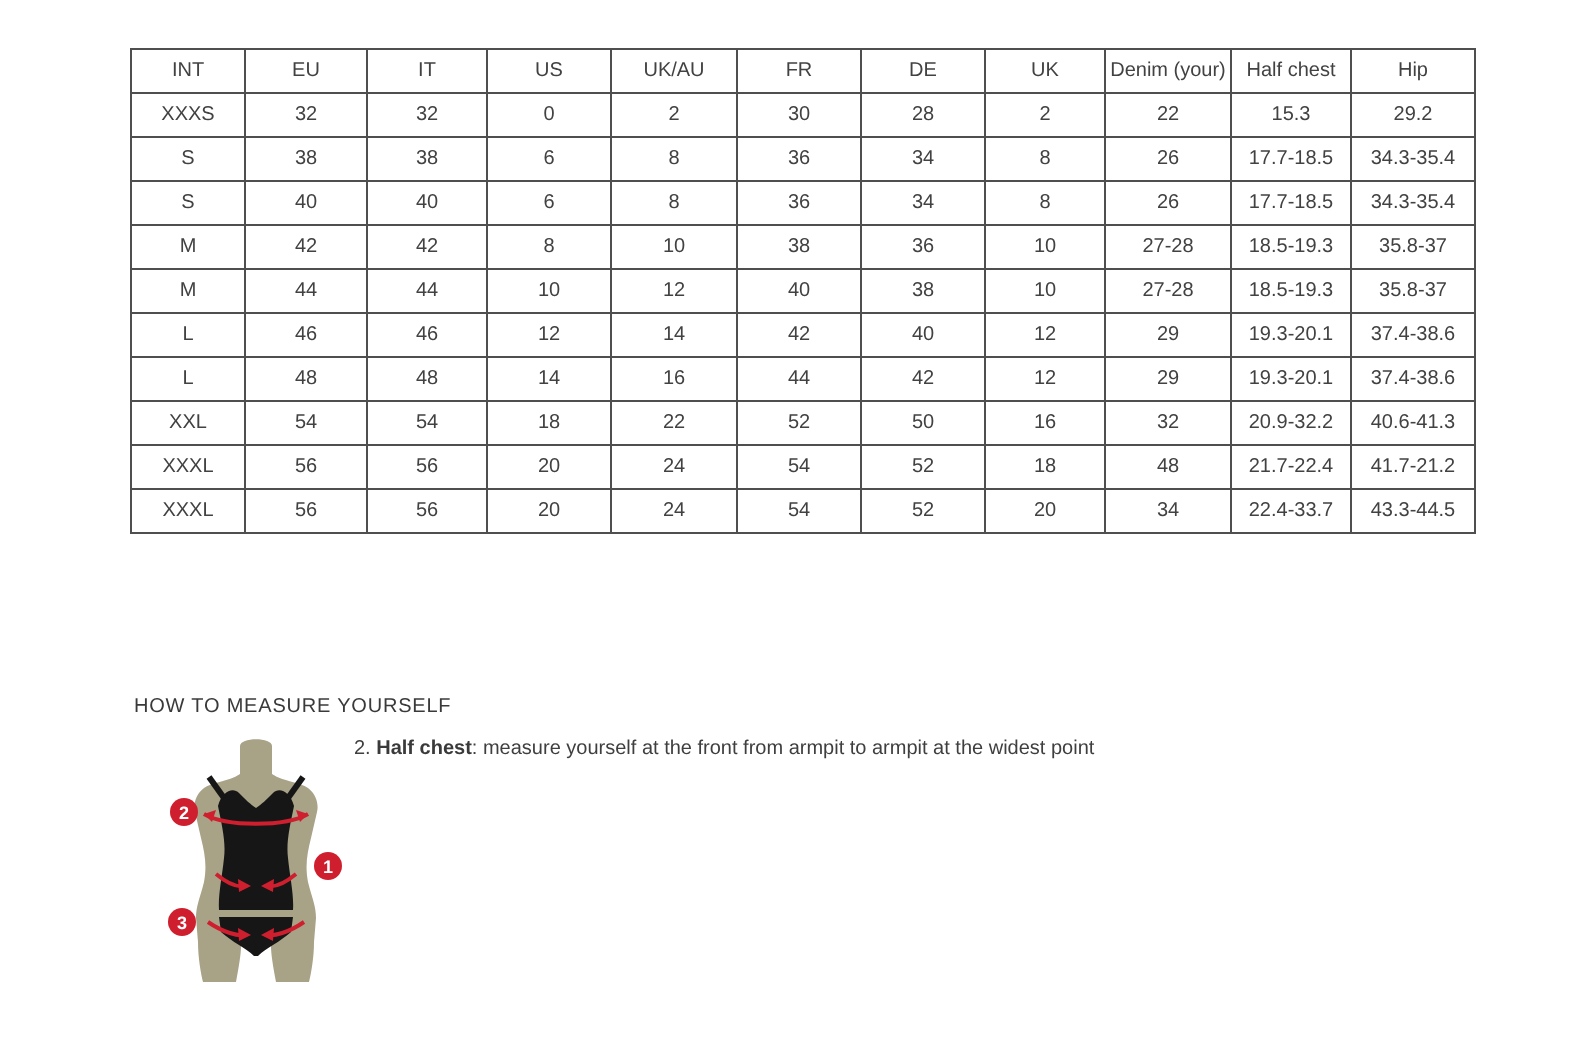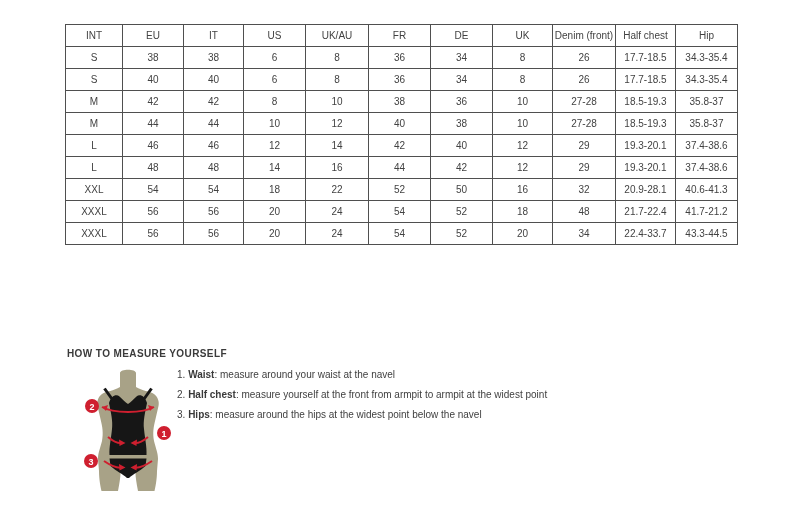--- a/index.html
+++ b/index.html
@@ -26,21 +26,21 @@
     vertical-align:middle;
     height:21px;
     font-weight:normal;
     padding:0 1px;
     white-space:nowrap;
     overflow:hidden;
   }
   
   .measure-title{
     position:absolute;left:67px;top:348px;
-    font-size:10px;font-weight:bold;color:#3a3a3a;
+    font-size:10px;font-weight:normal;color:#3a3a3a;
     letter-spacing:.4px;
   }
   .measure-figure{
     position:absolute;left:78px;top:367px;
   }
   .measure-list{
     position:absolute;left:177px;top:369px;
     font-size:10px;color:#3f3f3f;
   }
   .measure-list .item{
@@ -72,26 +72,39 @@
     <thead>
       <tr id="size-chart-head">
           <th>INT</th>
           <th>EU</th>
           <th>IT</th>
           <th>US</th>
           <th>UK/AU</th>
           <th>FR</th>
           <th>DE</th>
           <th>UK</th>
-          <th>Denim (front)</th>
+          <th>Denim (your)</th>
           <th>Half chest</th>
           <th>Hip</th>
         </tr>
     </thead>
     <tbody id="size-chart-body">
+        <tr>
+          <td>XXXS</td>
+          <td>32</td>
+          <td>32</td>
+          <td>0</td>
+          <td>2</td>
+          <td>30</td>
+          <td>28</td>
+          <td>2</td>
+          <td>22</td>
+          <td>15.3</td>
+          <td>29.2</td>
+        </tr>
         <tr>
           <td>S</td>
           <td>38</td>
           <td>38</td>
           <td>6</td>
           <td>8</td>
           <td>36</td>
           <td>34</td>
           <td>8</td>
           <td>26</td>
@@ -166,21 +179,21 @@
         <tr>
           <td>XXL</td>
           <td>54</td>
           <td>54</td>
           <td>18</td>
           <td>22</td>
           <td>52</td>
           <td>50</td>
           <td>16</td>
           <td>32</td>
-          <td>20.9-28.1</td>
+          <td>20.9-32.2</td>
           <td>40.6-41.3</td>
         </tr>
         <tr>
           <td>XXXL</td>
           <td>56</td>
           <td>56</td>
           <td>20</td>
           <td>24</td>
           <td>54</td>
           <td>52</td>
@@ -263,26 +276,18 @@
       <text x="86" y="69.5" text-anchor="middle" font-size="9" font-weight="bold" fill="#ffffff" font-family="Liberation Sans, sans-serif">1</text>
     </g>
     <g>
       <circle cx="13" cy="94" r="7" fill="#cf1f2f"></circle>
       <text x="13" y="97.5" text-anchor="middle" font-size="9" font-weight="bold" fill="#ffffff" font-family="Liberation Sans, sans-serif">3</text>
     </g>
   </svg>
 
   <div class="measure-list">
     <div class="item">
-      <span>1.</span>
-      <b>Waist</b><span>: measure around your waist at the navel</span>
-    </div>
-    <div class="item">
       <span>2.</span>
       <b>Half chest</b><span>: measure yourself at the front from armpit to armpit at the widest point</span>
     </div>
-    <div class="item">
-      <span>3.</span>
-      <b>Hips</b><span>: measure around the hips at the widest point below the navel</span>
-    </div>
   </div>
 
 </div>
 
 </body></html>

